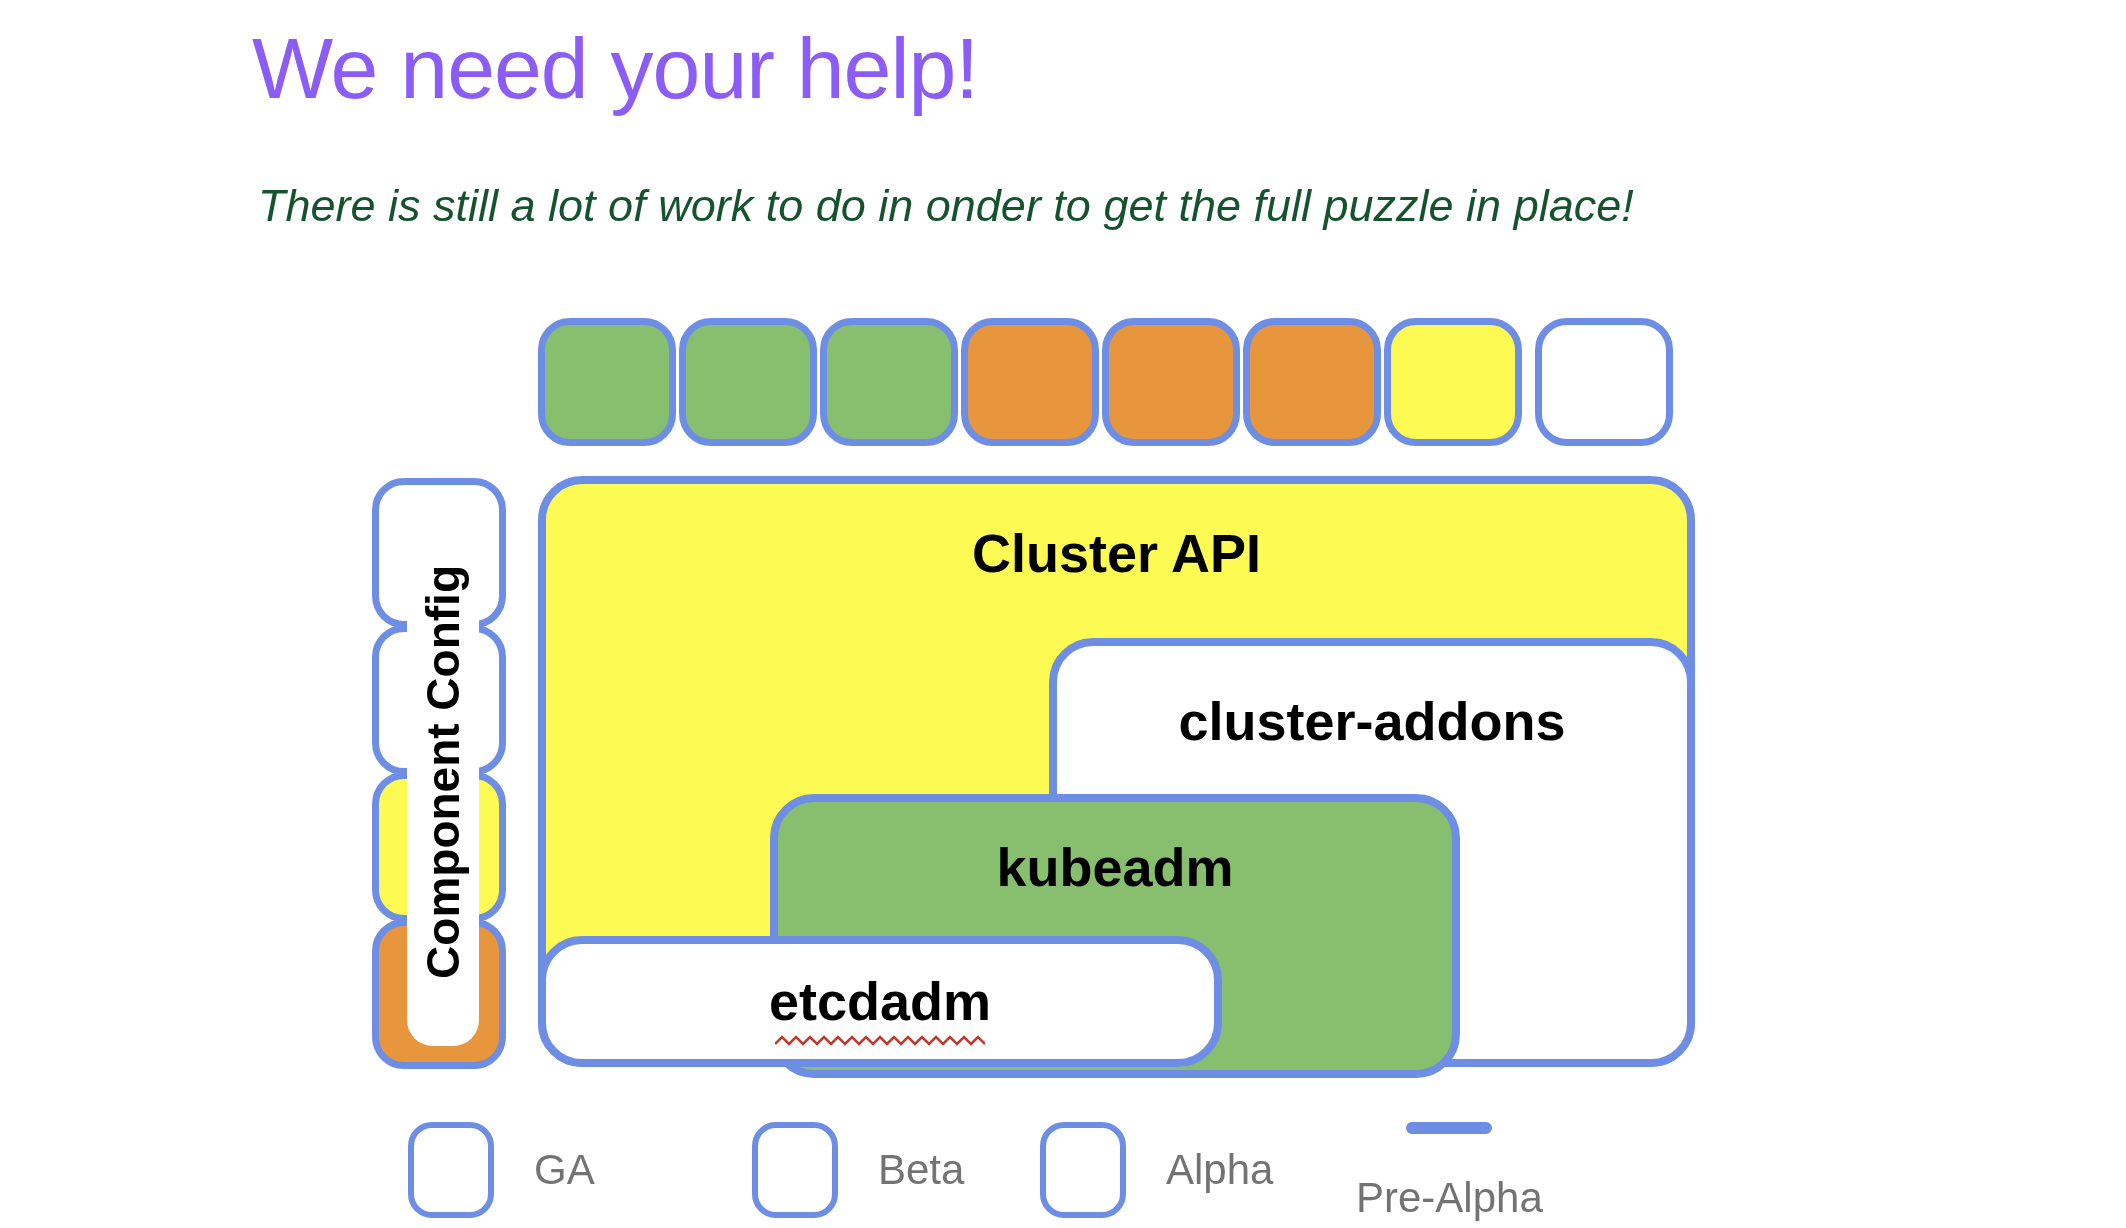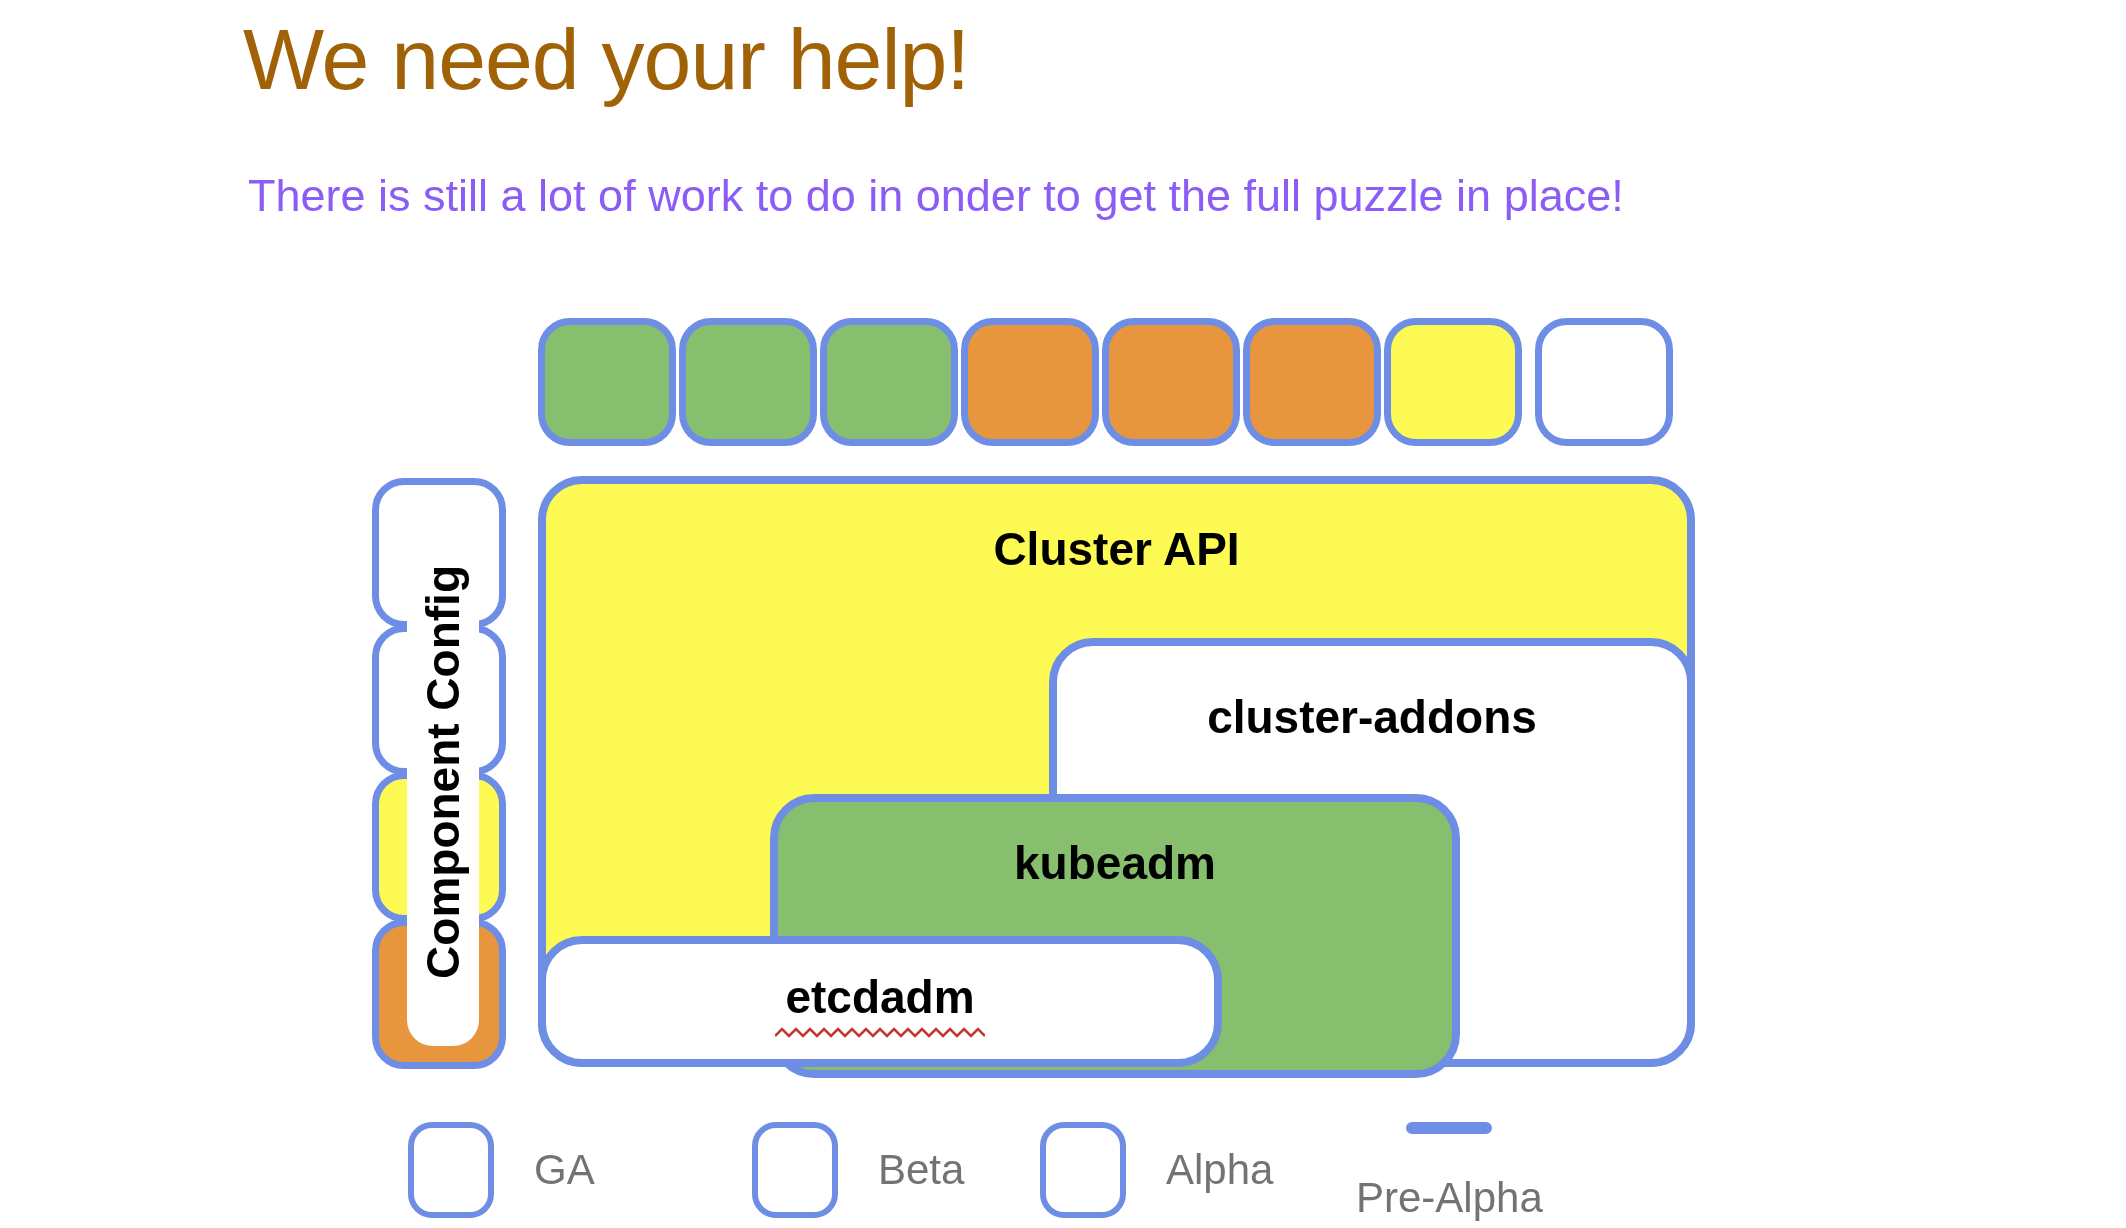--- a/index.html
+++ b/index.html
@@ -2,26 +2,26 @@
 <html style="--c-ga: #88bf6e; --c-beta: #e8963e; --c-alpha: #fdfb53; --c-pre_alpha: #ffffff; --c-border: #6d8ee4; --c-squiggle: #c0392b;"><head>
 <meta charset="utf-8">
 <style>
   html, body { margin: 0; padding: 0; background: #ffffff; }
   .stage {
     position: relative; width: 2126px; height: 1228px;
     background: #ffffff; overflow: hidden;
     font-family: "Liberation Sans", sans-serif; color: #000;
   }
   .slide-title {
-    position: absolute; left: 243px; top: 10px; margin: 0;
-    font-size: 86px; font-weight: 400; letter-spacing: -1px; color: #a16207;
+    position: absolute; left: 243px; top: 10px; margin: 9px;
+    font-size: 86px; font-weight: 400; letter-spacing: -1px; color: #8b5cf6;
   }
   .slide-subtitle {
-    position: absolute; left: 246px; top: 168px; margin: 2px;
-    font-size: 45px; font-weight: 400; color: #8b5cf6;
+    position: absolute; left: 246px; top: 168px; margin: 12px;
+    font-size: 45px; font-weight: 400; color: #14532d; font-style: italic;
   }
 
   
   .piece {
     box-sizing: border-box;
     border: 7px solid var(--c-border);
     border-radius: 32px;
     background: #fff;
   }
   .fill-ga        { background: var(--c-ga); }
@@ -52,21 +52,21 @@
     writing-mode: vertical-rl; transform: rotate(180deg);
     font-weight: 700; font-size: 46px; white-space: nowrap;
   }
 
   
   .box {
     position: absolute; box-sizing: border-box;
     border: 8px solid var(--c-border); border-radius: 44px;
     display: flex; justify-content: center; align-items: flex-start;
   }
-  .box-label { font-weight: 700; font-size: 46px; }
+  .box-label { font-weight: 700; font-size: 54px; }
   .box-cluster-api    { left: 538px;  top: 476px; width: 1157px; height: 591px; background: var(--c-alpha);     z-index: 1; padding-top: 38px; }
   .box-cluster-addons { left: 1049px; top: 638px; width: 646px;  height: 429px; background: var(--c-pre_alpha); z-index: 2; padding-top: 44px; }
   .box-kubeadm        { left: 770px;  top: 794px; width: 690px;  height: 284px; background: var(--c-ga);        z-index: 3; padding-top: 34px; }
   .box-etcdadm        { left: 538px;  top: 936px; width: 684px;  height: 131px; background: var(--c-pre_alpha); z-index: 4; padding-top: 26px; }
   .etcdadm-wrap { display: flex; flex-direction: column; align-items: center; }
   .squiggle { margin-top: 2px; }
 
   
   .legend { position: absolute; left: 0; top: 1122px; width: 2126px; height: 100px; }
   .legend-item { position: absolute; top: 0; display: flex; align-items: center; gap: 40px; height: 96px; }

